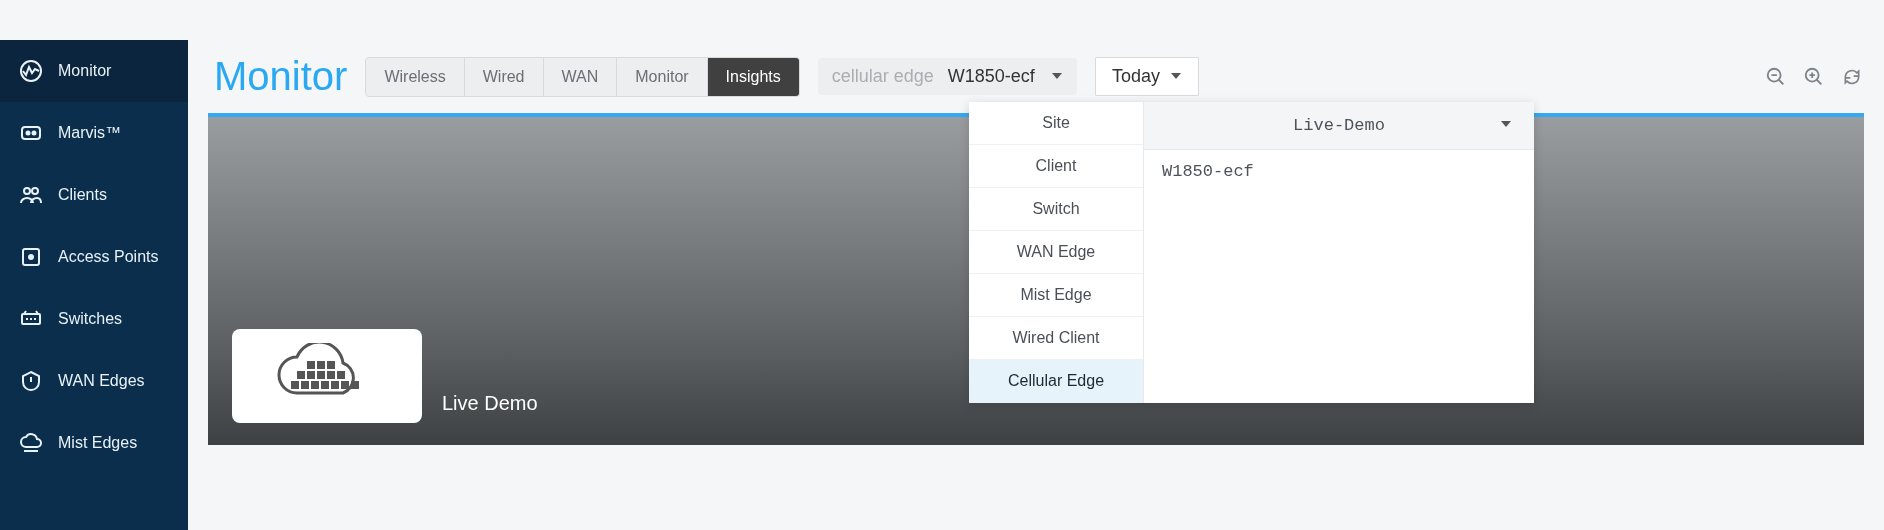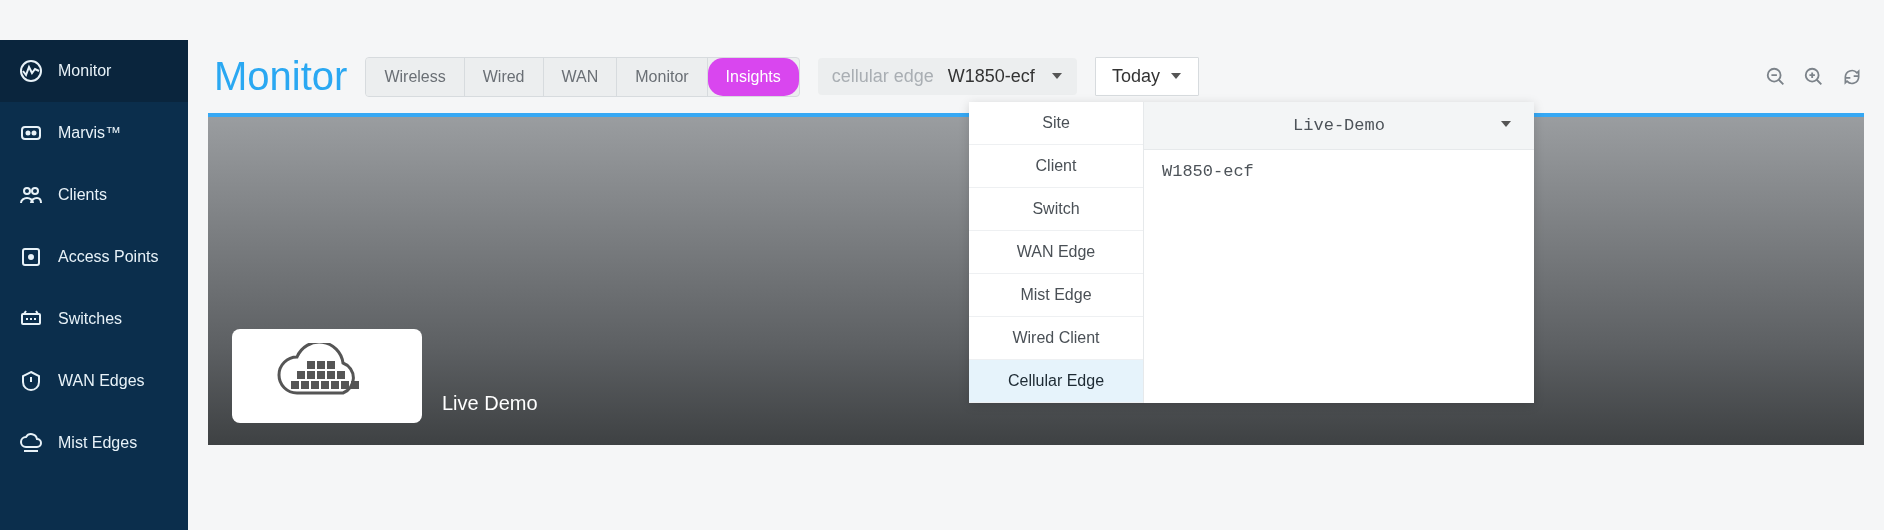--- a/index.html
+++ b/index.html
@@ -57,21 +57,21 @@
   }
   .tab {
     padding: 10px 18px;
     font-size: 16px;
     color: #6a6f75;
     border-right: 1px solid #d7dbde;
     cursor: pointer;
     background: #eceeef;
   }
   .tab:last-child { border-right: none; }
-  .tab.active { background: #d946ef; color: #fff; border-radius: 15px; }
+  .tab.active { background: #404040; color: #fff; }
 
   .selector {
     display: flex;
     align-items: center;
     gap: 10px;
     background: #eceeef;
     border-radius: 4px;
     padding: 8px 14px;
     cursor: pointer;
     font-size: 18px;

